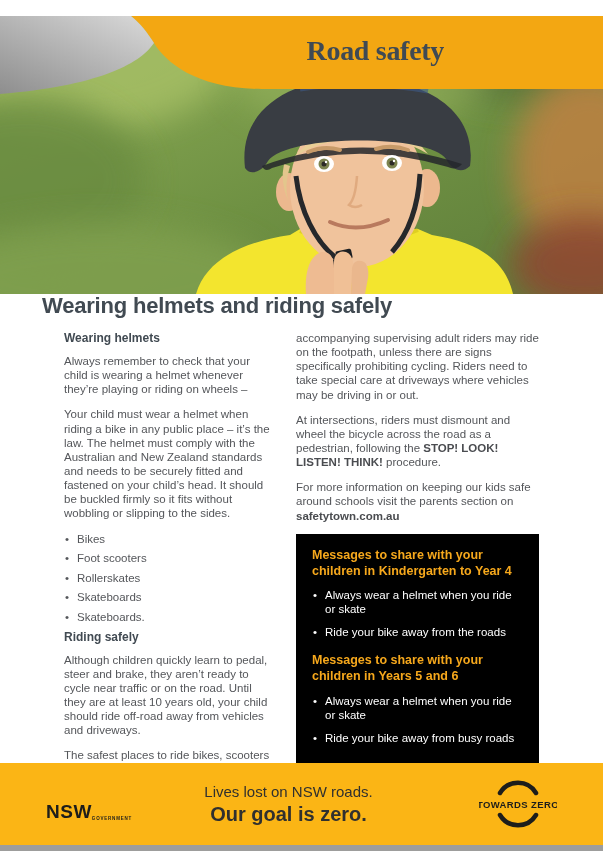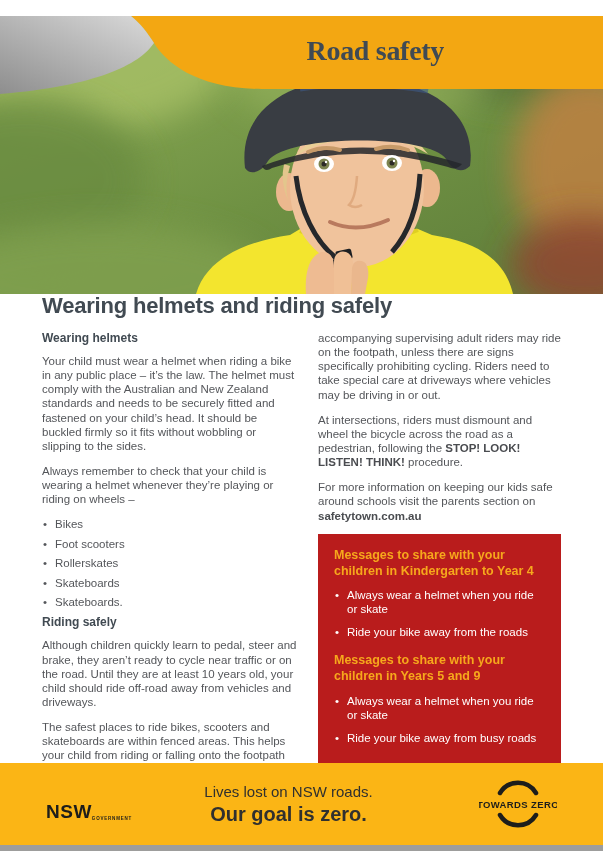--- a/index.html
+++ b/index.html
@@ -17,42 +17,42 @@
     position:absolute; top:0; right:47px; height:73px; line-height:70px;
     font-size:28px; font-weight:bold; color:#3f4a54; letter-spacing:-0.3px;
   }
 
   
   .content { position:absolute; top:278px; left:0; width:603px; }
   .page-title {
     margin:15px 42px 12px 42px; font-size:22px; font-weight:bold;
     color:#414a52; letter-spacing:-0.2px;
   }
-  .columns { display:flex; padding:0 42px; gap:20px; }
+  .columns { display:flex; padding:0 64px; gap:20px; }
   .col-left  { width:256px; }
   .col-right { width:243px; }
   .section-heading {
     font-size:12px; font-weight:bold; color:#414a52; margin:0 0 9px 0;
   }
   .body-p {
     font-size:11.5px; line-height:1.23; color:#54565a; margin:0 0 11px 0;
   }
   .body-p b { color:#4a4c50; }
   .link-bold { font-weight:bold; color:#4a4c50; text-decoration:none; }
   ul.plain { list-style:none; margin:2px 0 6px 0; padding:0; }
   ul.plain li {
     position:relative; padding-left:13px; font-size:11.5px; color:#54565a;
     line-height:1.22; margin-bottom:5.5px;
   }
   ul.plain li::before { content:"•"; position:absolute; left:1px; top:0; }
   .mt4 { margin-top:4px; }
 
   
   .dark-box {
-    background:#b91c1c; margin-top:10px; padding:13px 16px 14px 16px;
+    background:#000000; margin-top:10px; padding:13px 16px 14px 16px;
     width:243px;
   }
   .dark-box .box-heading {
     color:#f6a81c; font-size:12.5px; font-weight:bold; line-height:1.3;
     margin:0 0 9px 0;
   }
   .dark-box .box-heading.second { margin-top:13px; }
   .dark-box ul.plain li { color:#ffffff; margin-bottom:9px; }
   .dark-box ul.plain { margin-bottom:0; }
 
@@ -156,22 +156,22 @@
     <div class="banner-title">Road safety</div>
   </div>
 
   <div class="content">
     <h1 class="page-title">Wearing helmets and riding safely</h1>
 
     <div class="columns">
 
       <div class="col-left">
         <h3 class="section-heading">Wearing helmets</h3>
+        <p class="body-p">Always remember to check that your child is wearing a helmet whenever they’re playing or riding on wheels –</p>
         <p class="body-p">Your child must wear a helmet when riding a bike in any public place – it’s the law. The helmet must comply with the Australian and New Zealand standards and needs to be securely fitted and fastened on your child’s head. It should be buckled firmly so it fits without wobbling or slipping to the sides.</p>
-        <p class="body-p">Always remember to check that your child is wearing a helmet whenever they’re playing or riding on wheels –</p>
         <ul class="plain">
           <li>Bikes</li>
           <li>Foot scooters</li>
           <li>Rollerskates</li>
           <li>Skateboards</li>
           <li>Skateboards.</li>
         </ul>
         <h3 class="section-heading mt4">Riding safely</h3>
         <p class="body-p">Although children quickly learn to pedal, steer and brake, they aren’t ready to cycle near traffic or on the road. Until they are at least 10 years old, your child should ride off-road away from vehicles and driveways.</p>
         <p class="body-p">The safest places to ride bikes, scooters and skateboards are within fenced areas. This helps your child from riding or falling onto the footpath or the road. Children under 16 and their</p>
@@ -181,21 +181,21 @@
         <p class="body-p">accompanying supervising adult riders may ride on the footpath, unless there are signs specifically prohibiting cycling. Riders need to take special care at driveways where vehicles may be driving in or out.</p>
         <p class="body-p"><span>At intersections, riders must dismount and wheel the bicycle across the road as a pedestrian, following the </span><b>STOP! LOOK! LISTEN! THINK!</b><span> procedure.</span></p>
         <p class="body-p"><span>For more information on keeping our kids safe around schools visit the parents section on </span><a href="#" class="link-bold">safetytown.com.au</a></p>
 
         <div class="dark-box">
           <h4 class="box-heading">Messages to share with your children in Kindergarten to Year 4</h4>
           <ul class="plain">
             <li>Always wear a helmet when you ride or skate</li>
             <li>Ride your bike away from the roads</li>
           </ul>
-          <h4 class="box-heading second">Messages to share with your children in Years 5 and 9</h4>
+          <h4 class="box-heading second">Messages to share with your children in Years 5 and 6</h4>
           <ul class="plain">
             <li>Always wear a helmet when you ride or skate</li>
             <li>Ride your bike away from busy roads</li>
           </ul>
         </div>
       </div>
     </div>
   </div>
 
   <div class="footer">

